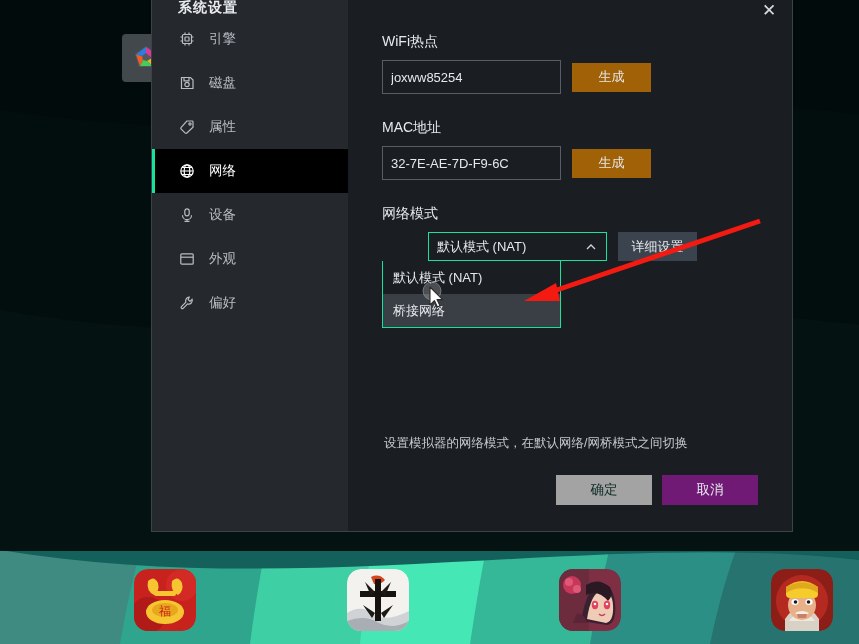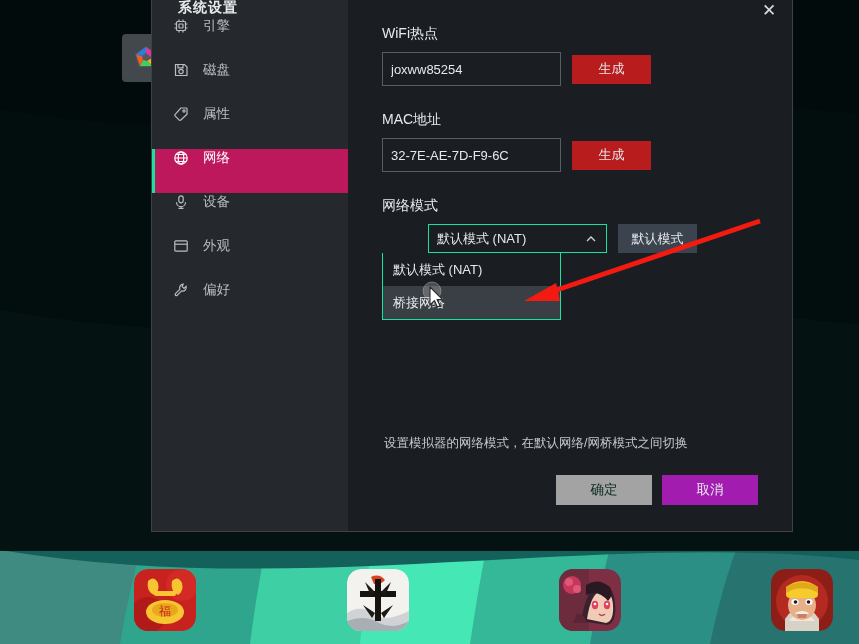--- a/index.html
+++ b/index.html
@@ -68,37 +68,37 @@
   #sidebar-title {
     color: #e8eaec;
     font-size: 14px;
     font-weight: bold;
     padding: 6px 0 0 26px;
     letter-spacing: 1px;
     height: 24px;
   }
   .nav-item {
     height: 44px;
-    display: flex; align-items: flex-start;
-    padding-left: 20px;
+    display: flex; align-items: center;
+    padding-left: 26px;
     color: #b9bec4;
     font-size: 13.5px;
     position: relative;
     cursor: pointer;
     margin-top: 0;
   }
   .nav-item .nav-icon {
     width: 18px; height: 18px;
     margin-right: 13px;
     display: flex; align-items: center; justify-content: center;
     color: #b9bec4;
     flex: 0 0 18px;
   }
   .nav-item.active {
-    background: #be185d;
+    background: #000000;
     color: #ffffff;
   }
   .nav-item.active .nav-icon { color: #ffffff; }
   .nav-item.active::before {
     content: "";
     position: absolute; left: 0; top: 0;
     width: 3px; height: 100%;
     background: #17e39a;
   }
 
@@ -116,41 +116,41 @@
     color: #d8dbde;
     font-size: 17px;
     cursor: pointer;
     line-height: 1;
   }
 
   .field-label {
     color: #e6e9ec;
     font-size: 14px;
     margin-bottom: 9px;
-    margin-top: 8px;
+    margin-top: 16px;
   }
   .field-row {
     display: flex; align-items: center;
     gap: 11px;
     margin-bottom: 25px;
   }
   .text-input {
     width: 179px; height: 29px;
     background: #1a1d21;
     border: 1px solid #565d65;
     color: #e6e9ec;
     font-size: 13px;
     padding: 16px 8px;
     line-height: 27px;
     font-family: "Liberation Sans", sans-serif;
     outline: none;
   }
   .gen-btn {
     width: 79px; height: 29px;
-    background: #b91c1c;
+    background: #a16207;
     border: none;
     color: #e6e9ec;
     font-size: 13px;
     cursor: pointer;
     font-family: "Liberation Sans", sans-serif;
   }
   .detail-btn {
     width: 79px; height: 29px;
     background: #3b444e;
     border: none;
@@ -214,21 +214,21 @@
     width: 96px; height: 30px;
     background: #a3a3a3;
     border: none;
     color: #0d2b23;
     font-size: 13.5px;
     cursor: pointer;
     font-family: "Liberation Sans", sans-serif;
   }
   .btn-secondary {
     width: 96px; height: 30px;
-    background: #a21caf;
+    background: #701a75;
     border: none;
     color: #e6e9ec;
     font-size: 13.5px;
     cursor: pointer;
     font-family: "Liberation Sans", sans-serif;
   }
 
   
   #annot-arrow {
     position: absolute; left: 0; top: 0;
@@ -454,21 +454,21 @@
               <svg width="12" height="12" viewBox="0 0 12 12" fill="none" stroke="currentColor" stroke-width="1.3">
                 <path d="M2 8 L6 4 L10 8"></path>
               </svg>
             </span>
           </div>
           <div id="select-dropdown">
             <div class="option">默认模式 (NAT)</div>
             <div class="option hovered">桥接网络</div>
           </div>
         </div>
-        <button class="detail-btn">默认模式</button>
+        <button class="detail-btn">详细设置</button>
       </div>
     </div>
 
     <div id="footer-hint">设置模拟器的网络模式，在默认网络/网桥模式之间切换</div>
     <div id="footer-buttons">
       <button class="btn-primary">确定</button>
       <button class="btn-secondary">取消</button>
     </div>
   </div>
 </div>

